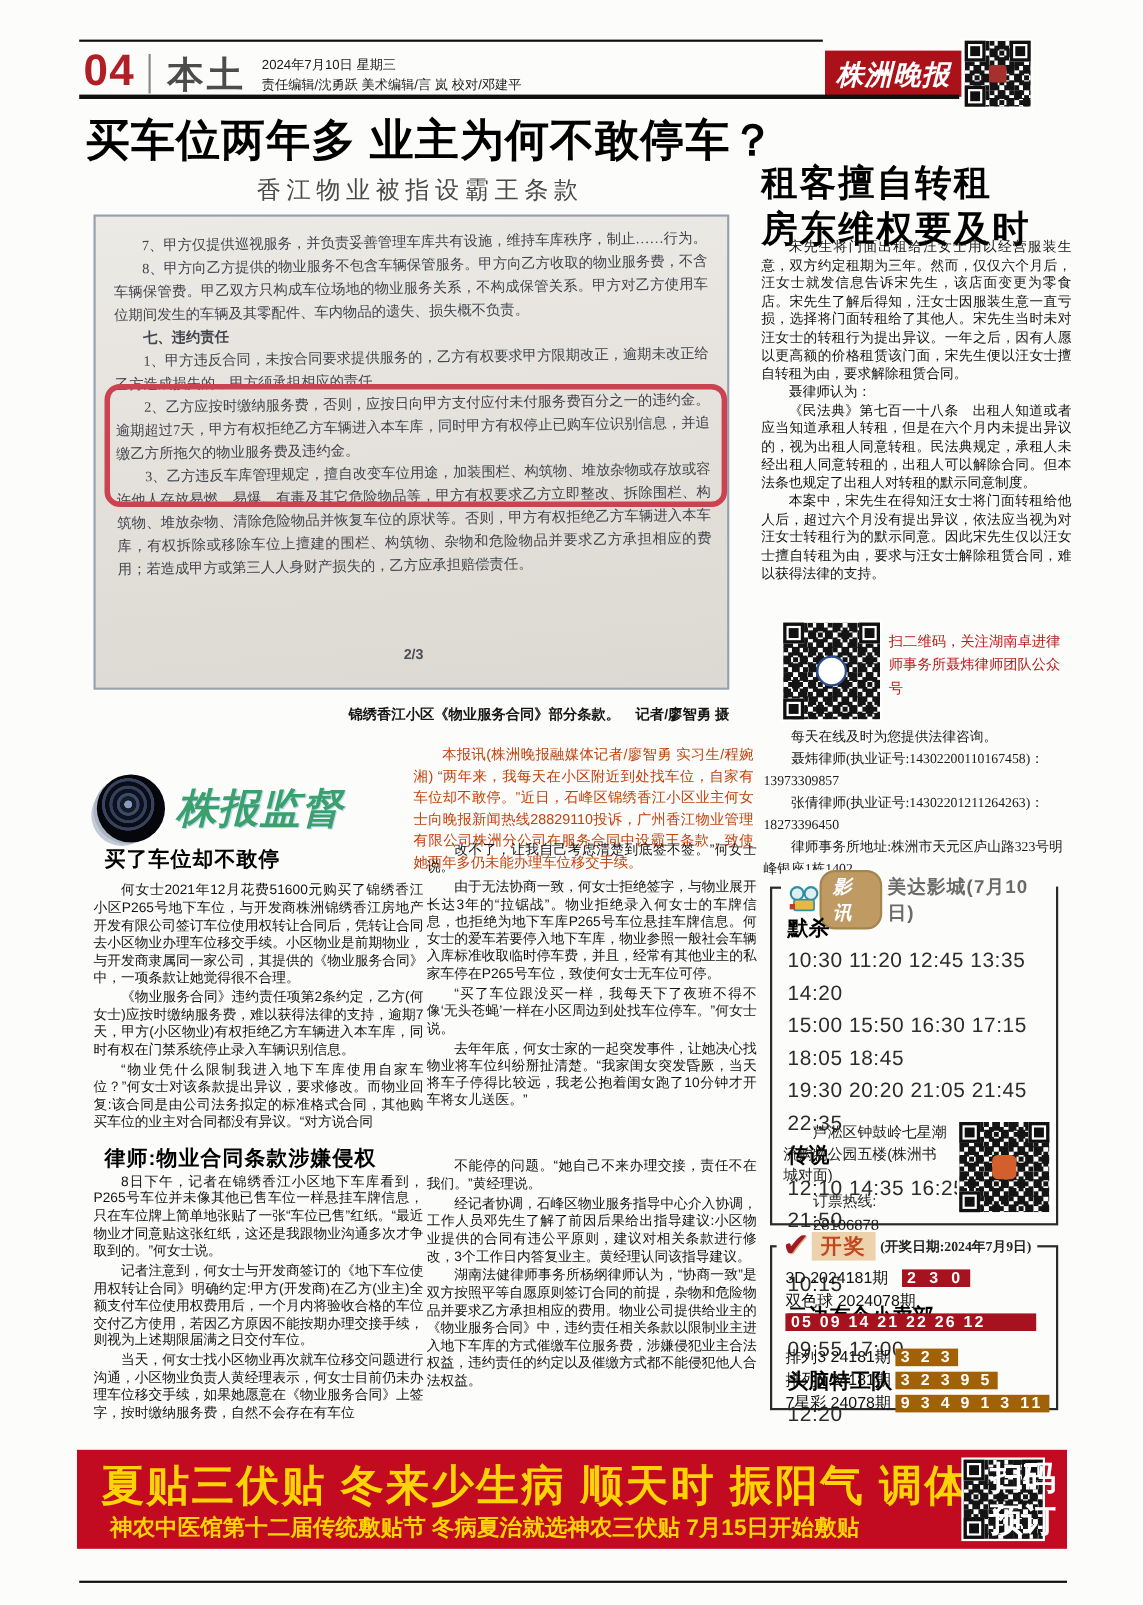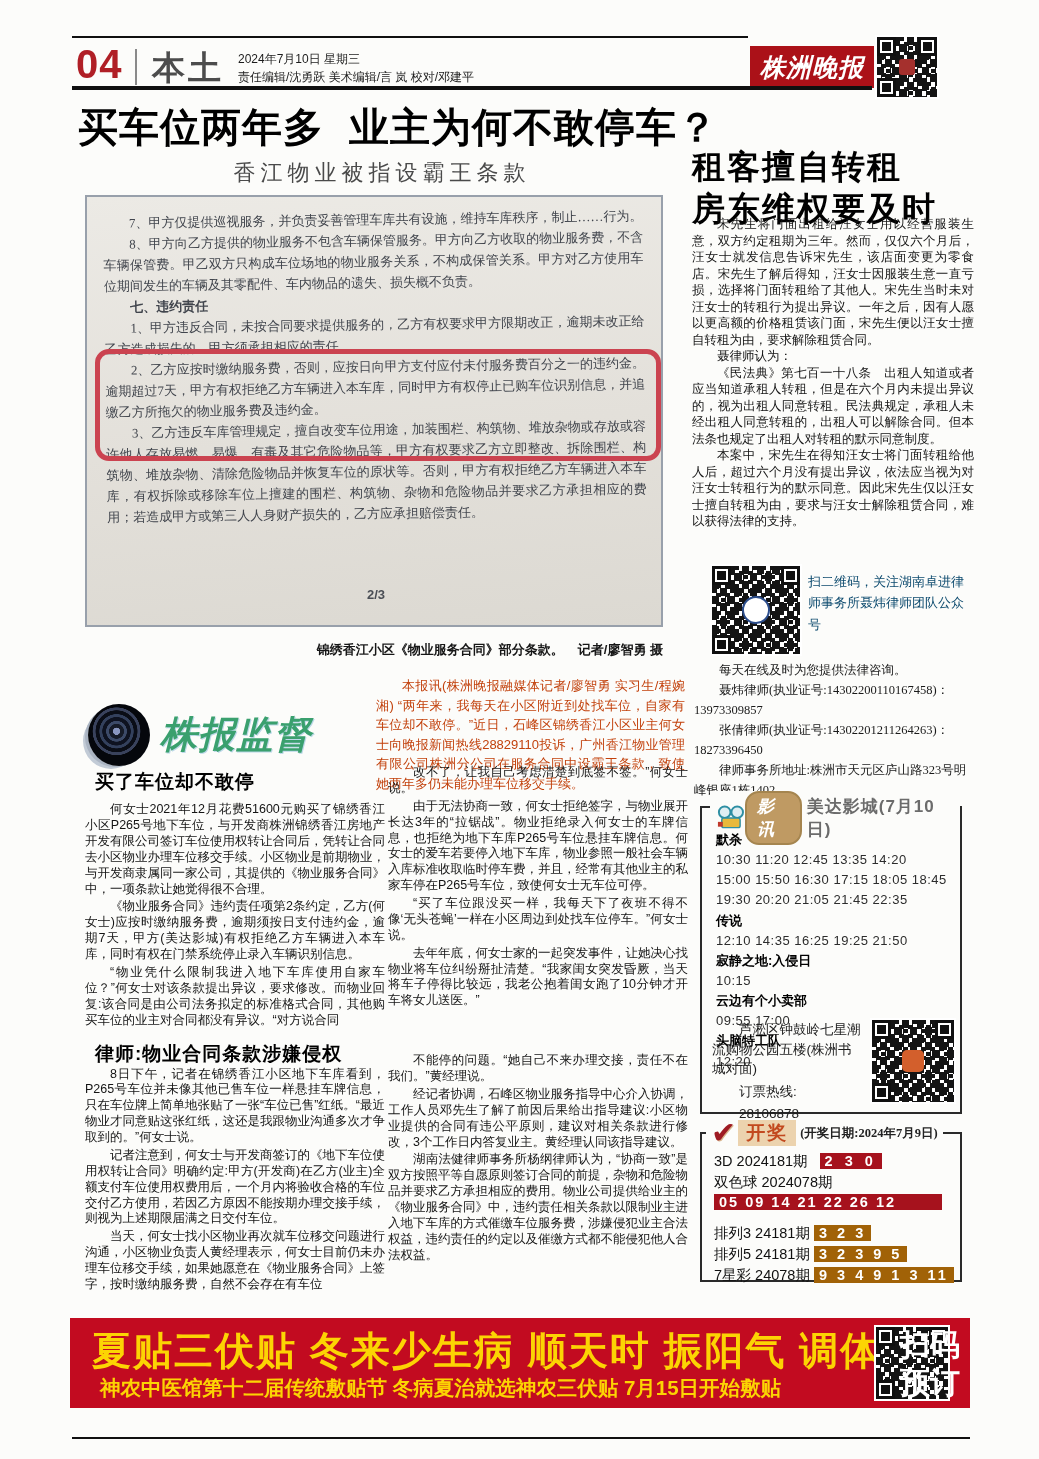--- a/index.html
+++ b/index.html
@@ -20,21 +20,21 @@
       background-image:
         conic-gradient(#141414 25%,#0000 25% 50%,#141414 50% 75%,#0000 75%),
         conic-gradient(#0000 25%,#141414 25% 50%,#0000 50% 75%,#141414 75%);
       background-size:9px 9px,15px 15px;outline:2px solid #fff;}
   .qr .f{position:absolute;width:13px;height:13px;border:3px solid #101010;background:#fff;}
   .qr .f i{position:absolute;inset:2px;background:#101010;display:block;}
   .qr .tl{left:0;top:0}.qr .tr{right:0;top:0}.qr .bl{left:0;bottom:0}
   .qr .logo{position:absolute;inset:0;margin:auto;}
   
   .headline{left:78px;top:100px;width:608px;font-size:40px;font-weight:bold;color:#000;
-            letter-spacing:1px;white-space:nowrap;font-family:Liberation Mono, monospace;}
+            letter-spacing:1px;white-space:nowrap;}
   .subhead{left:78px;top:158px;width:608px;text-align:center;font-size:22px;color:#4a4a4a;letter-spacing:5px;}
   
   .photo{left:85px;top:195px;width:578px;height:432px;border:2px solid #98a0ab;
          background:linear-gradient(175deg,#eceae5 0%,#e3e0da 55%,#dcd9d2 100%);
          box-sizing:border-box;padding:12px 16px 0 18px;}
   .photo-inner{transform:rotate(-0.8deg);font-family:"Liberation Serif",serif;
                font-size:13px;line-height:21px;color:#41454d;text-align:justify;}
   .photo-inner p{margin:0;text-indent:2em;}
   .photo-inner p.nohang{text-indent:2em;font-weight:bold;}
   .red-box{left:8px;top:152px;width:556px;height:102px;border:5px solid #cb4350;border-radius:14px;}
@@ -57,33 +57,33 @@
   .col1{left:85px;top:770px;width:300px;}
   .col2{left:388px;top:765px;width:300px;}
   .sec-h{font-size:19px;font-weight:bold;color:#000;margin:0 0 8px 10px;letter-spacing:1px;}
   .sec-h2{font-size:19px;font-weight:bold;color:#000;margin:14px 0 0 10px;letter-spacing:1px;}
   .gap40{height:42px;}
   
   .r-title{left:692px;top:146px;width:280px;font-family:"Liberation Serif",serif;font-weight:900;
            font-size:33px;line-height:1.28;color:#000;letter-spacing:2px;}
   .r-body{left:692px;top:216px;width:282px;font-size:12.5px;line-height:1.32;text-align:justify;color:#141414;}
   .r-body p{margin:0;text-indent:2em;}
-  .law-qr-note{left:808px;top:572px;width:168px;font-size:13px;line-height:1.65;color:#0c4a6e;
-               font-family:Liberation Mono, monospace;}
+  .law-qr-note{left:808px;top:572px;width:168px;font-size:13px;line-height:1.65;color:#b91c1c;
+               font-family:Liberation Serif, serif;}
   .law-contact{left:694px;top:660px;width:282px;font-size:12.5px;line-height:1.6;color:#1a1a1a;
                font-family:"Liberation Serif",serif;}
   .law-contact p{margin:0;}
   .law-contact p.ind{text-indent:2em;}
   
   .cinema{left:700px;top:806px;width:262px;height:308px;border:2px solid #2a2a2a;box-sizing:border-box;}
   .cinema-hd{position:absolute;left:8px;top:-17px;background:#fcfcfa;padding:0 6px;display:flex;align-items:center;}
   .badge{background:#bf9a63;color:#fff;font-weight:bold;font-style:italic;font-size:17px;
          border-radius:14px;padding:2px 10px;border:2px solid #a5854f;}
   .cin-name{font-size:17px;font-weight:bold;color:#6b6b6b;margin-left:5px;letter-spacing:1px;}
-  .cin-list{position:absolute;left:14px;top:22px;width:234px;font-size:13px;line-height:1.55;color:#222;}
+  .cin-list{position:absolute;left:14px;top:22px;width:234px;font-size:19px;line-height:1.55;color:#222;}
   .movie-name{font-weight:bold;color:#000;}
   .movie-times{color:#2c2c2c;letter-spacing:0.5px;}
   .cin-bottom{position:absolute;left:10px;top:212px;width:242px;display:flex;}
   .cin-addr{width:152px;font-size:13.5px;line-height:1.45;color:#1c1c1c;}
   .cin-addr .ind{text-indent:2em;}
   .cin-addr .ctr{text-indent:2em;margin-top:3px;}
   
   .lottery{left:700px;top:1132px;width:262px;height:150px;border:2px solid #2a2a2a;box-sizing:border-box;}
   .lot-hd{position:absolute;left:4px;top:-16px;background:#fcfcfa;padding:0 5px;display:flex;align-items:center;}
   .check{font-size:30px;color:#9e1b23;line-height:1;margin-right:2px;text-shadow:1px 1px 0 #d8b48c;}
@@ -155,21 +155,21 @@
   <div class="lens"></div>
   <div class="monitor-text">株报监督</div>
 </div>
 <div class="abs intro">
   <p>本报讯(株洲晚报融媒体记者/廖智勇 实习生/程婉湘) “两年来，我每天在小区附近到处找车位，自家有车位却不敢停。”近日，石峰区锦绣香江小区业主何女士向晚报新闻热线28829110投诉，广州香江物业管理有限公司株洲分公司在服务合同中设霸王条款，致使她两年多仍未能办理车位移交手续。</p>
 </div>
 
 <div class="abs col col1">
   <div class="sec-h">买了车位却不敢停</div>
   <p>何女士2021年12月花费51600元购买了锦绣香江小区P265号地下车位，与开发商株洲锦绣香江房地产开发有限公司签订车位使用权转让合同后，凭转让合同去小区物业办理车位移交手续。小区物业是前期物业，与开发商隶属同一家公司，其提供的《物业服务合同》中，一项条款让她觉得很不合理。</p>
-  <p>《物业服务合同》违约责任项第2条约定，乙方(何女士)应按时缴纳服务费，逾期须按日支付违约金，逾期7天，甲方(美达影城)有权拒绝乙方车辆进入本车库，同时有权在门禁系统停止录入车辆识别信息。</p>
+  <p>《物业服务合同》违约责任项第2条约定，乙方(何女士)应按时缴纳服务费，难以获得法律的支持，逾期7天，甲方(小区物业)有权拒绝乙方车辆进入本车库，同时有权在门禁系统停止录入车辆识别信息。</p>
   <p>“物业凭什么限制我进入地下车库使用自家车位？”何女士对该条款提出异议，要求修改。而物业回复:该合同是由公司法务拟定的标准格式合同，其他购买车位的业主对合同都没有异议。“对方说合同</p>
   <div class="sec-h2">律师:物业合同条款涉嫌侵权</div>
   <p>8日下午，记者在锦绣香江小区地下车库看到，P265号车位并未像其他已售车位一样悬挂车牌信息，只在车位牌上简单地张贴了一张“车位已售”红纸。“最近物业才同意贴这张红纸，这还是我跟物业沟通多次才争取到的。”何女士说。</p>
   <p>记者注意到，何女士与开发商签订的《地下车位使用权转让合同》明确约定:甲方(开发商)在乙方(业主)全额支付车位使用权费用后，一个月内将验收合格的车位交付乙方使用，若因乙方原因不能按期办理交接手续，则视为上述期限届满之日交付车位。</p>
   <p>当天，何女士找小区物业再次就车位移交问题进行沟通，小区物业负责人黄经理表示，何女士目前仍未办理车位移交手续，如果她愿意在《物业服务合同》上签字，按时缴纳服务费，自然不会存在有车位</p>
 </div>
 
 <div class="abs col col2">
   <p>改不了，让我自己考虑清楚到底签不签。”何女士说。</p>
   <p>由于无法协商一致，何女士拒绝签字，与物业展开长达3年的“拉锯战”。物业拒绝录入何女士的车牌信息，也拒绝为地下车库P265号车位悬挂车牌信息。何女士的爱车若要停入地下车库，物业参照一般社会车辆入库标准收取临时停车费，并且，经常有其他业主的私家车停在P265号车位，致使何女士无车位可停。</p>

